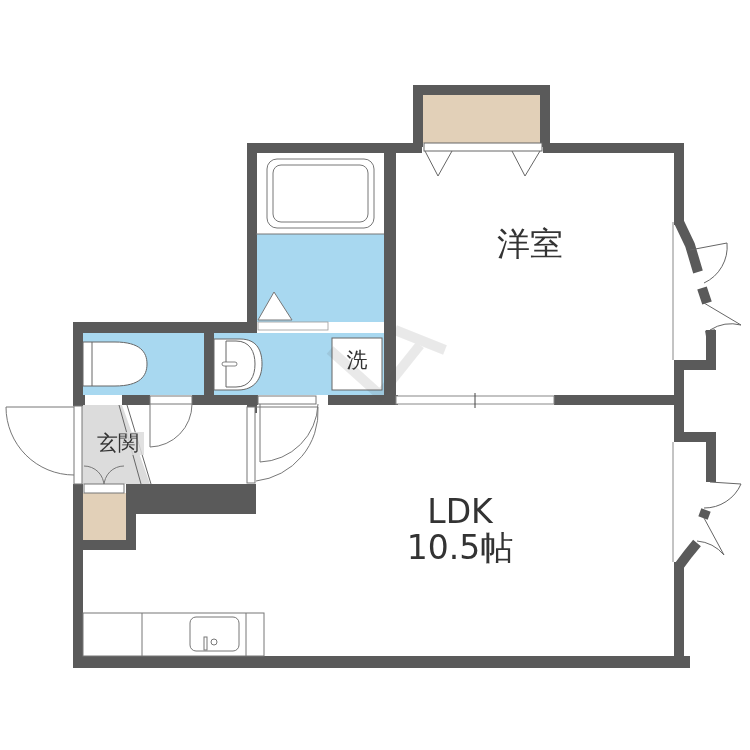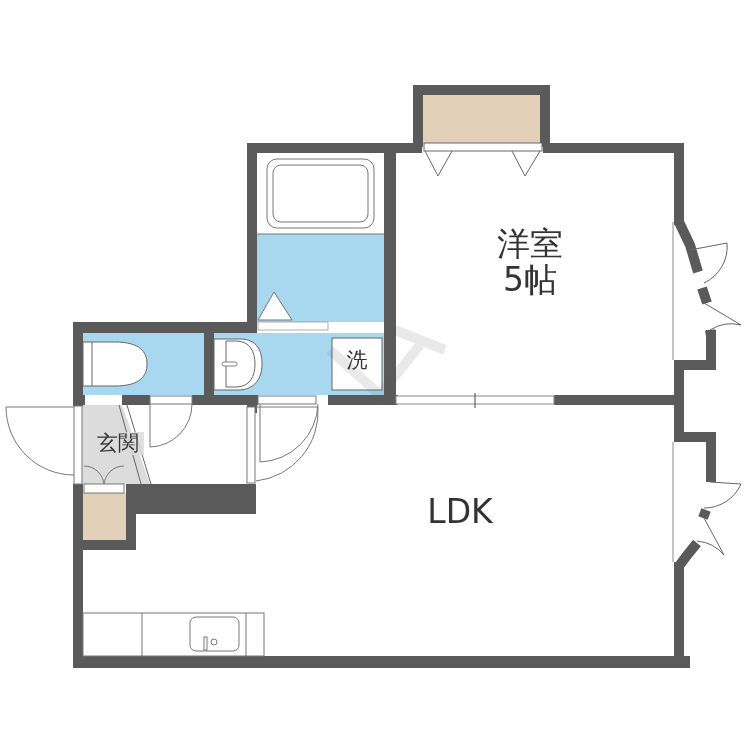--- a/index.html
+++ b/index.html
@@ -162,22 +162,22 @@
   </g>
 
   <g opacity="0.12" stroke="#555" stroke-width="10" fill="none">
     <path d="M330,350 L380,395 L420,345"></path>
     <path d="M395,330 L445,350"></path>
   </g>
 </svg>
 
 <div class="label room-label" style="left:470px; top:226px; width:120px;">
   <div>洋室</div>
-  <div>5帖</div>
 </div>
 
 <div class="label room-label" style="left:390px; top:482px; width:140px;margin-top:12px;">
   <div>LDK</div>
+  <div>10.5帖</div>
 </div>
 
 <div class="label small-label" style="left:92px; top:432px; width:52px; background:rgba(220,220,220,0.85);">玄関</div>
 
 <div class="label small-label" style="left:334px; top:349px; width:46px;">洗</div>
 
 </body></html>

